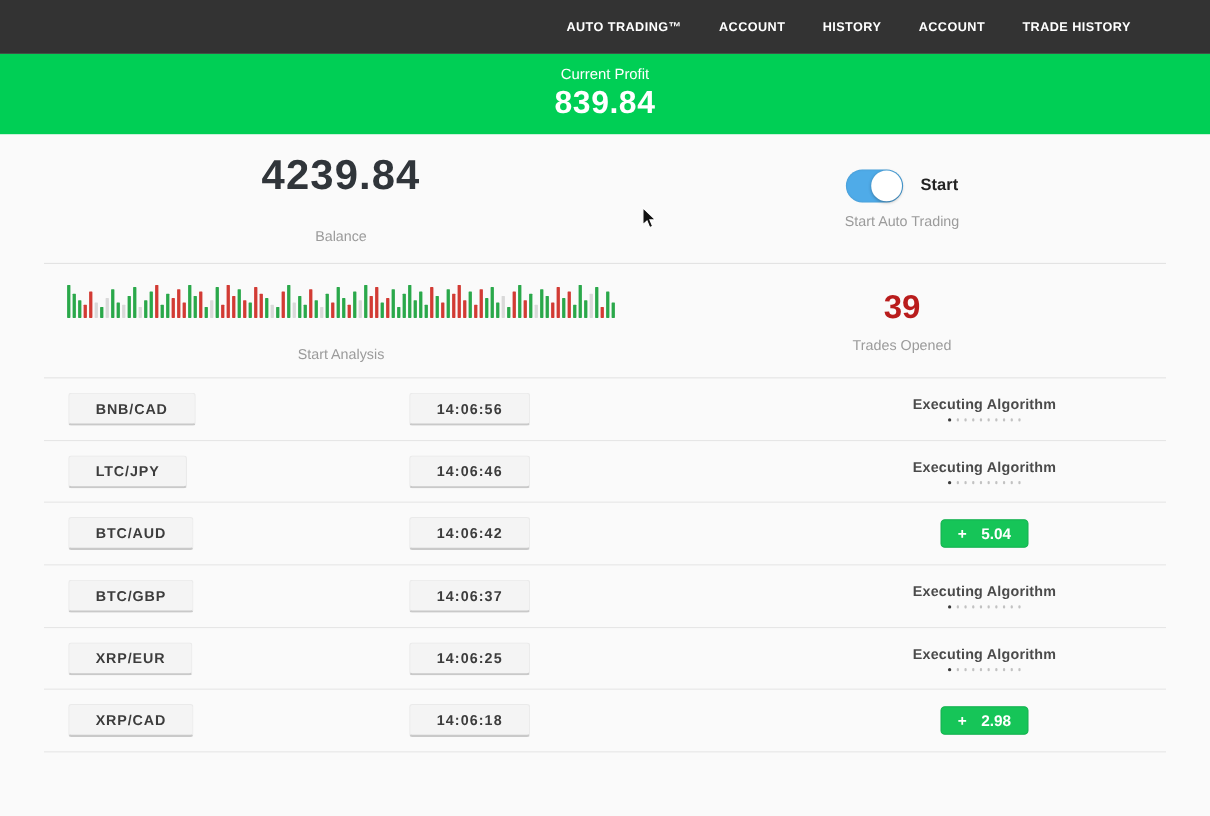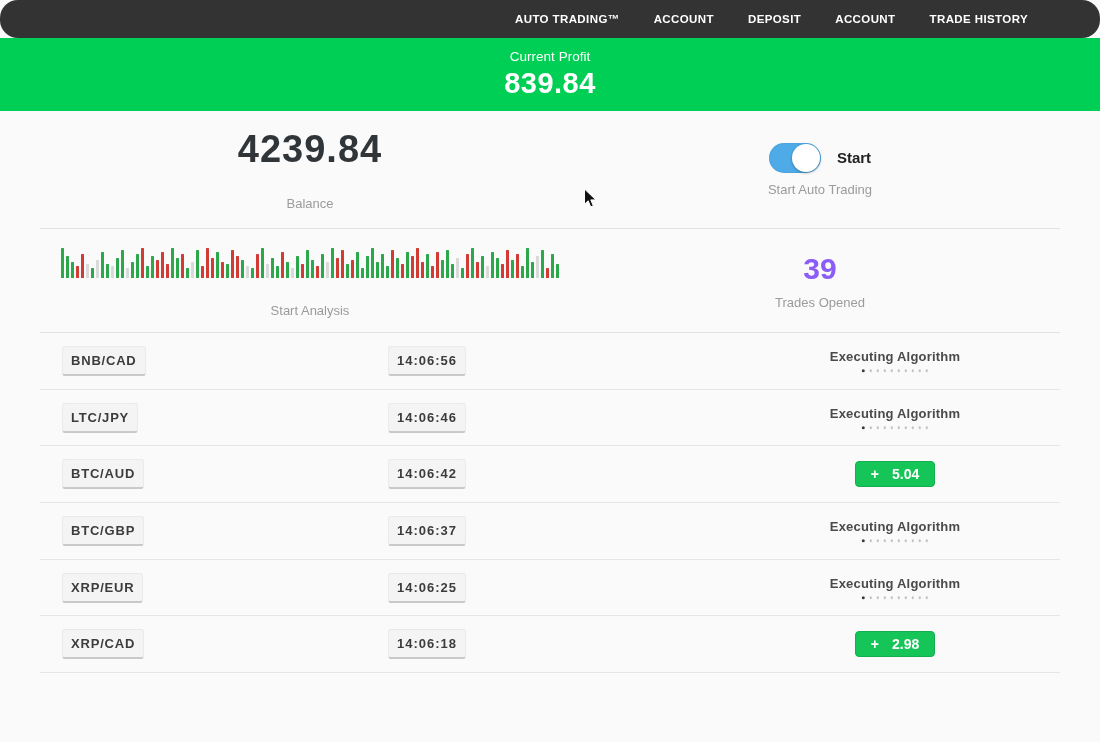--- a/index.html
+++ b/index.html
@@ -6,23 +6,23 @@
   html,body { width:1100px; height:742px; }
   body {
     font-family:"Liberation Sans", sans-serif;
     background:#fafafa;
     position:relative;
     overflow:hidden;
   }
 
   
   .navbar {
-    height:38px; background:#333333;
+    height:49px; background:#333333;
     display:flex; align-items:center; justify-content:flex-end;
-    gap:34px; padding-right:72px;border-radius:18px;
+    gap:34px; padding-right:72px;
   }
   .nav-item {
     color:#ffffff; font-size:11.5px; font-weight:bold;
     letter-spacing:0.4px; cursor:pointer; white-space:nowrap;
   }
 
   
   .profit-banner {
     height:73px; background:#00cf55; color:#ffffff;
     display:flex; flex-direction:column; align-items:center; justify-content:center;
@@ -55,33 +55,33 @@
   }
   .toggle-label { font-size:15px; font-weight:bold; color:#222; margin-left:16px; }
 
   .divider { border-top:1px solid #e3e3e3; margin:0 40px; }
 
   .mini-chart {
     display:flex; align-items:flex-end; gap:2px; height:34px;
   }
   .mini-chart .bar { width:3px; border-radius:0.5px; }
 
-  .big-stat { font-size:30px; font-weight:bold; color:#8b5cf6; }
+  .big-stat { font-size:30px; font-weight:bold; color:#b91c1c; }
 
   
   .trades { margin:0 40px; }
   .trade-row {
     position:relative; height:56.7px; border-bottom:1px solid #e6e6e6;
   }
   .trades { border-top:1px solid #e3e3e3; }
 
   .chip {
     position:absolute; top:50%; transform:translateY(-50%);
     background:#f4f4f4; border:1px solid #eaeaea; border-bottom:2px solid #c9c9c9;
-    border-radius:3px; padding:6px 8px;
+    border-radius:3px; padding:6px 24px;
     font-size:13px; font-weight:bold; color:#3c3c3c; letter-spacing:0.8px;
     white-space:nowrap;
   }
   .chip.pair { left:22px; }
   .chip.time { left:387px; transform:translate(-50%,-50%); letter-spacing:1px; }
 
   .status {
     position:absolute; left:855px; top:50%; transform:translate(-50%,-50%);
     display:flex; flex-direction:column; align-items:center;
   }
@@ -100,21 +100,21 @@
 
   
   .cursor { position:absolute; left:583px; top:188px; pointer-events:none; }
 </style>
 </head>
 <body>
 
 <nav class="navbar" id="navbar">
     <div class="nav-item">AUTO TRADING™</div>
     <div class="nav-item">ACCOUNT</div>
-    <div class="nav-item">DEPOSIT</div>
+    <div class="nav-item">HISTORY</div>
     <div class="nav-item">ACCOUNT</div>
     <div class="nav-item">TRADE HISTORY</div>
   </nav>
 
 <div class="profit-banner">
   <div class="profit-label">Current Profit</div>
   <div class="profit-value">839.84</div>
 </div>
 
 <div class="stats-row row-balance">

